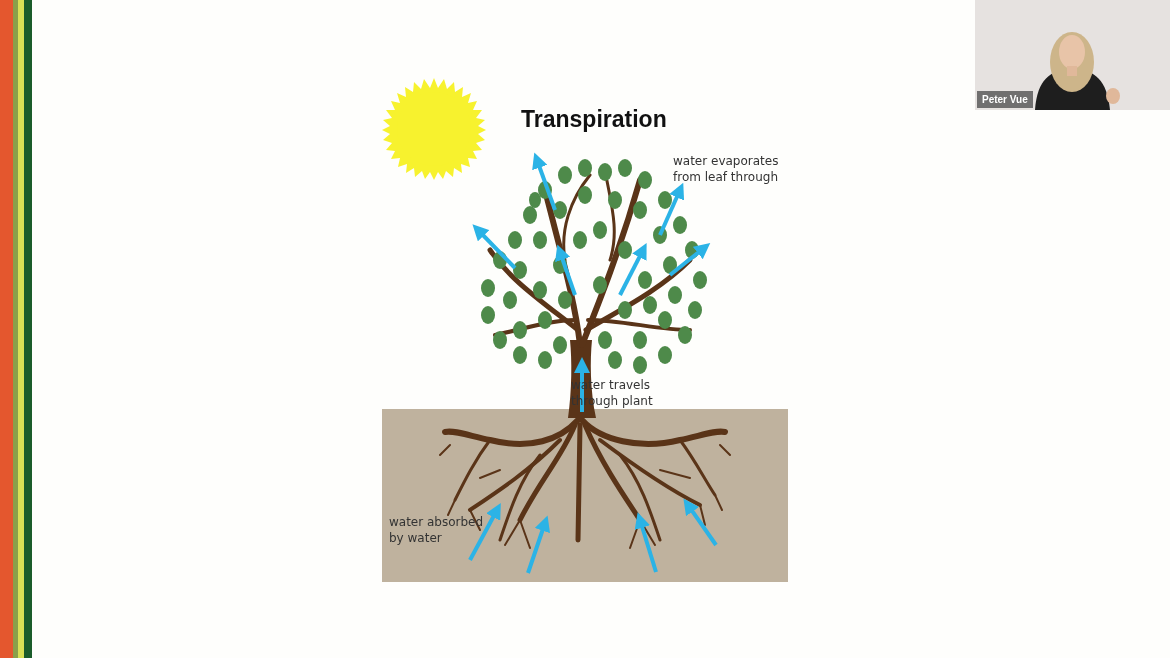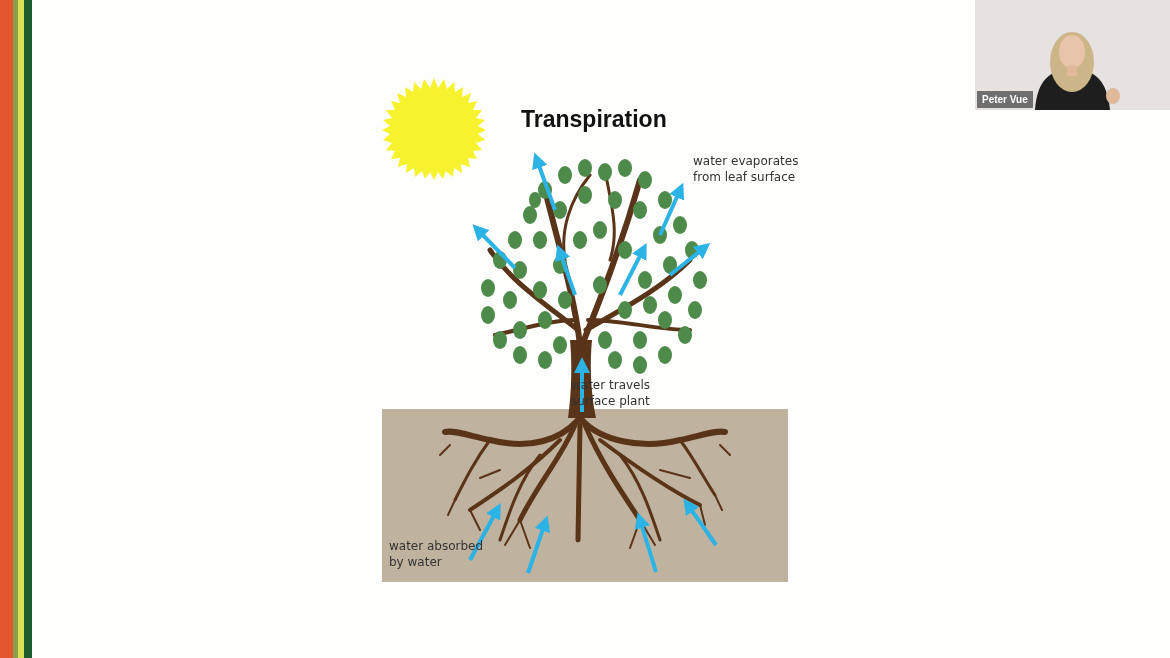--- a/index.html
+++ b/index.html
@@ -133,31 +133,31 @@
     <line x1="582" y1="412" x2="582" y2="365"></line>
     <line x1="470" y1="560" x2="497" y2="510"></line>
     <line x1="528" y1="573" x2="545" y2="523"></line>
     <line x1="656" y1="572" x2="640" y2="520"></line>
     <line x1="716" y1="545" x2="688" y2="505"></line>
   </g>
 </svg>
 
 <div class="title">Transpiration</div>
 
-<div class="label" style="left:673px;top:153px;margin-left:20px;">
+<div class="label" style="left:673px;top:153px;">
   <div>water evaporates</div>
-  <div>from leaf surface</div>
+  <div>from leaf through</div>
 </div>
 
 <div class="label" style="left:571px;top:377px;">
   <div>water travels</div>
-  <div>surface plant</div>
+  <div>through plant</div>
 </div>
 
-<div class="label" style="left:389px;top:514px;margin-top:24px;">
+<div class="label" style="left:389px;top:514px;">
   <div>water absorbed</div>
   <div>by water</div>
 </div>
 
 <div class="video-tile">
   <svg width="195" height="110">
     <rect width="195" height="110" fill="#e6e2e0"></rect>
     <path d="M60 110 C62 80 75 70 97 68 C120 70 132 80 135 110 Z" fill="#1e1e1e"></path>
     <ellipse cx="97" cy="62" rx="22" ry="30" fill="#cdb58a"></ellipse>
     <ellipse cx="97" cy="52" rx="13" ry="17" fill="#e8c4a8"></ellipse>

